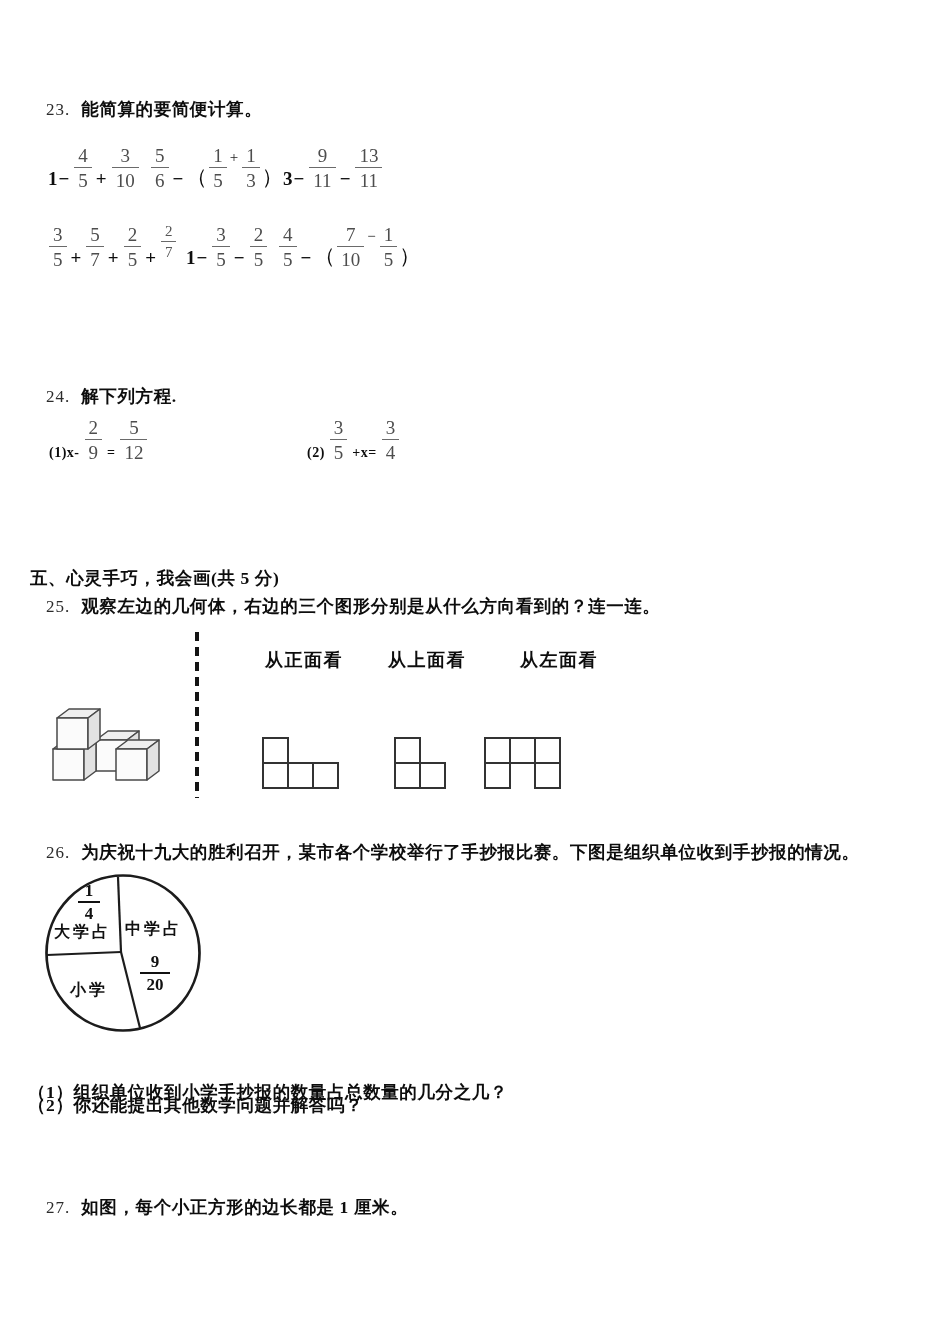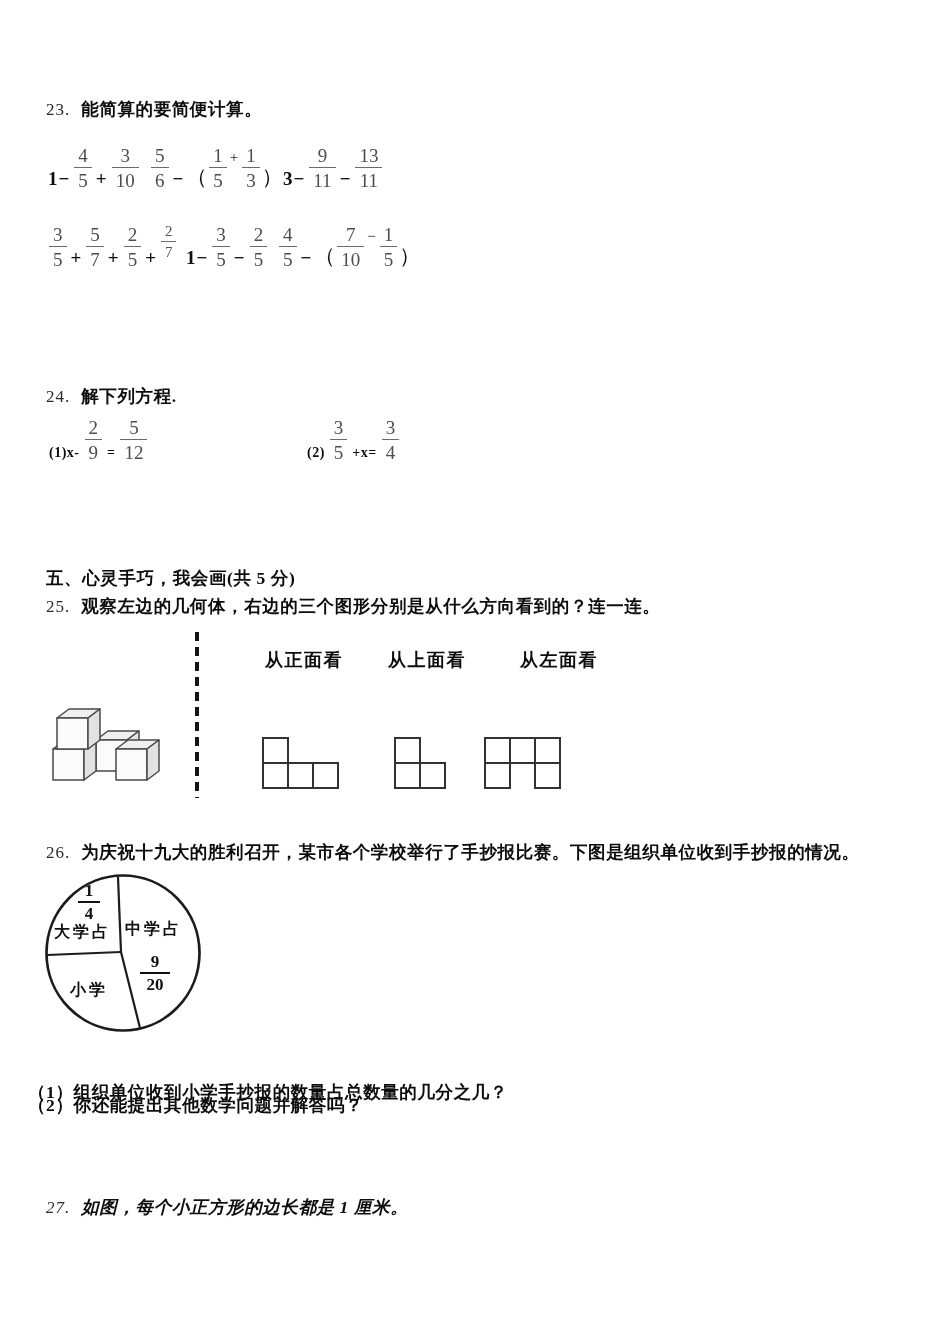--- a/index.html
+++ b/index.html
@@ -193,21 +193,21 @@
         <span class="fd">5</span>
       </span>
       <span class="tok">+x=</span>
       <span class="frac">
         <span class="fn">3</span>
         <span class="fb"></span>
         <span class="fd">4</span>
       </span>
     </div>
 
-  <div class="line" style="left:46px;top:566px;">
+  <div class="line" style="left:30px;top:566px;">
     <span class="sechead">五、心灵手巧，我会画(共 5 分)</span>
   </div>
 
   <div class="line" style="left:46px;top:594px;">
     <span class="qnum">25.</span>
     <span class="qtext">观察左边的几何体，右边的三个图形分别是从什么方向看到的？连一连。</span>
   </div>
 
   <svg class="cube" width="112" height="92" viewBox="0 0 112 92">
     <g stroke="#4a4a4a" stroke-width="1.5" stroke-linejoin="round">
@@ -299,18 +299,18 @@
     <div class="plabel" style="left:25px;top:105px;">小学</div>
   </div>
 
   <div class="line" style="left:28px;top:1052px;margin-top:28px;">
     <span class="qtext">（1）组织单位收到小学手抄报的数量占总数量的几分之几？</span>
   </div>
   <div class="line" style="left:28px;top:1093px;">
     <span class="qtext">（2）你还能提出其他数学问题并解答吗？</span>
   </div>
 
-  <div class="line" style="left:46px;top:1195px;font-style:italic;">
+  <div class="line" style="left:46px;top:1195px;">
     <span class="qnum">27.</span>
     <span class="qtext">如图，每个小正方形的边长都是 1 厘米。</span>
   </div>
 
 </div>
 
 </body></html>

